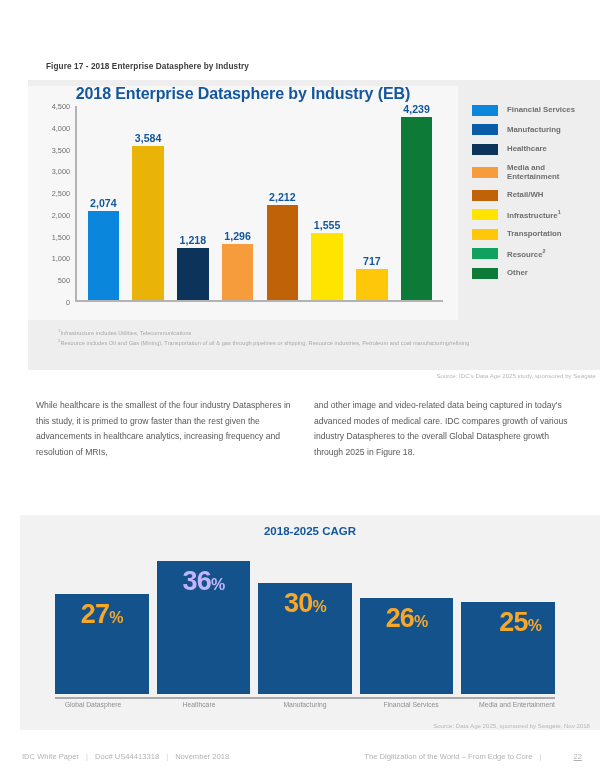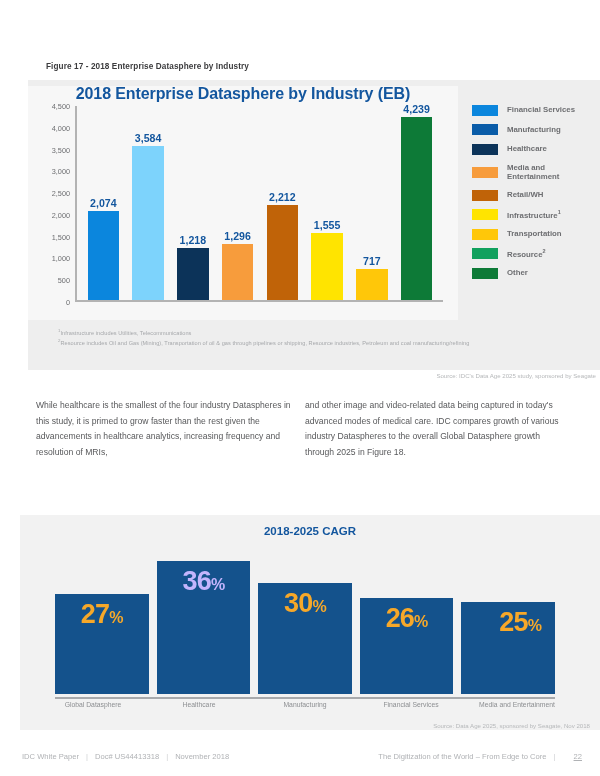--- a/index.html
+++ b/index.html
@@ -131,21 +131,21 @@
     text-align: right;
     padding-right: 4px;
     font-size: 6.1px;
     color: #b6b8ba;
   }
 
   
   .body-cols {
     position: absolute;
     left: 36px; top: 398px; width: 540px;
-    display: flex; gap: 14px;
+    display: flex; gap: 23px;
   }
   .col { width: 255px; }
   .col p {
     font-size: 8.6px;
     line-height: 1.82;
     color: #58595b;
   }
 
   
   .panel18 {
@@ -204,21 +204,21 @@
 
   
   .footer {
     position: absolute;
     left: 22px; top: 752px; width: 560px;
     display: flex; align-items: center;
     font-size: 7.6px; color: #b0b2b5;
   }
   .footer .sep { margin: 0 7px; color: #cfd1d3; }
   .footer .spacer { flex: 1 1 auto; }
-  .footer .pg { margin-left: 11px; text-decoration: underline; }
+  .footer .pg { margin-left: 25px; text-decoration: underline; }
 </style>
 </head>
 <body>
 
 <div class="page">
 
   <div class="fig-caption" style="left:46px; top:62px;">Figure 17 - 2018 Enterprise Datasphere by Industry</div>
 
   <div class="panel17"></div>
   <div class="panel17-plotbg"></div>
@@ -240,21 +240,21 @@
         <div class="ytick" style="top: 11.1111%;">4,000</div>
         <div class="ytick" style="top: 0%;">4,500</div>
       </div>
     <div class="bars17" id="bars17">
         <div class="bar17-slot">
           <div class="bar17" style="height: 46.0889%; background: rgb(11, 134, 221);">
             <div class="bar17-lbl" style="color: rgb(19, 86, 158);">2,074</div>
           </div>
         </div>
         <div class="bar17-slot">
-          <div class="bar17" style="height: 79.6444%; background: #7dd3fc;">
+          <div class="bar17" style="height: 79.6444%; background: #eab308;">
             <div class="bar17-lbl" style="color: rgb(19, 86, 158);">3,584</div>
           </div>
         </div>
         <div class="bar17-slot">
           <div class="bar17" style="height: 27.0667%; background: rgb(12, 51, 89);">
             <div class="bar17-lbl" style="color: rgb(19, 86, 158);">1,218</div>
           </div>
         </div>
         <div class="bar17-slot">
           <div class="bar17" style="height: 28.8%; background: rgb(247, 156, 60);">

